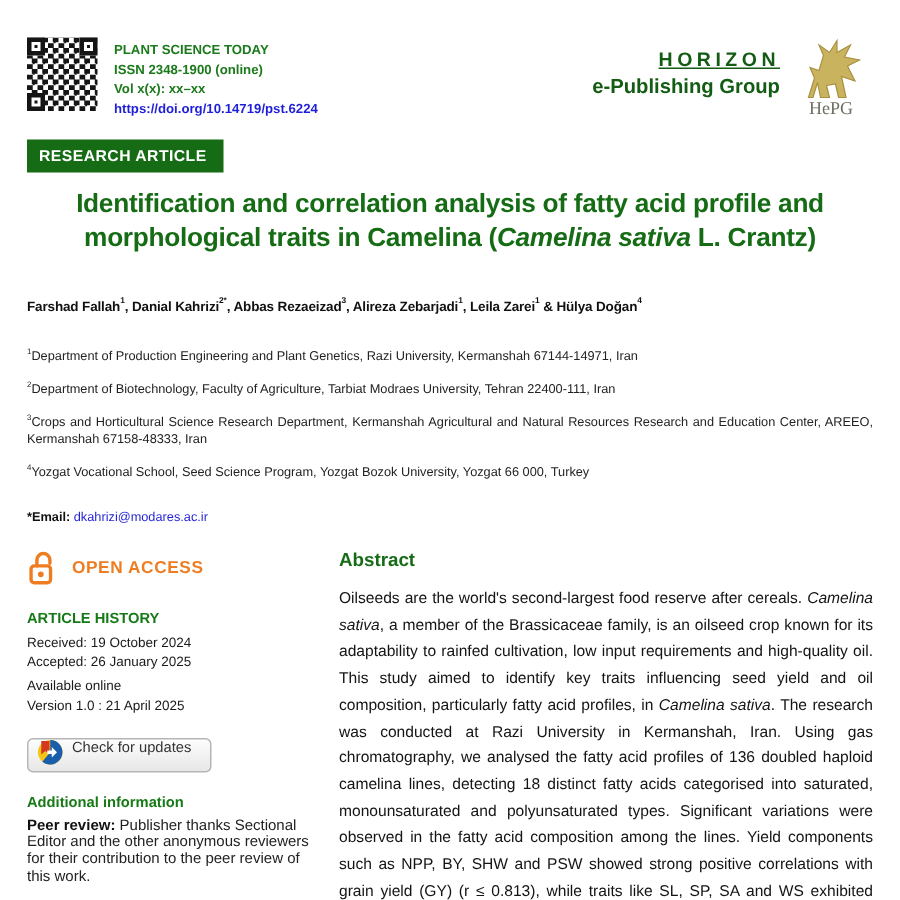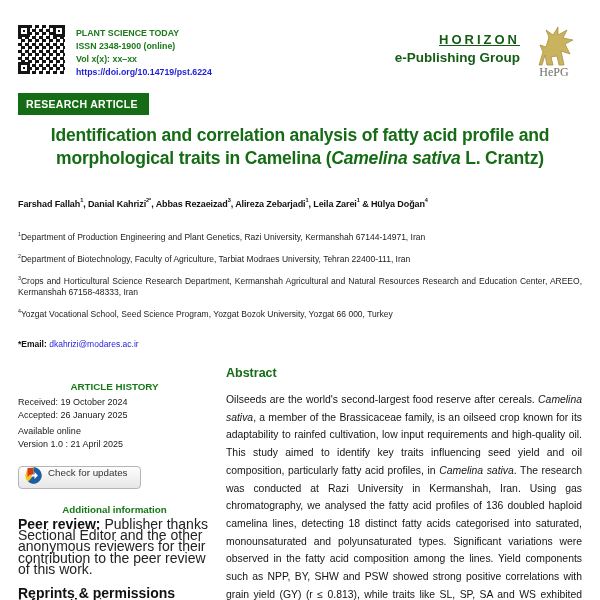--- a/index.html
+++ b/index.html
@@ -53,30 +53,30 @@
   .email a{color:#1f1fd8;text-decoration:none;}
 
   
   .cols{display:flex;margin-top:17px;}
   .lcol{width:193px;flex-shrink:0;}
   .rcol{flex:1;margin-left:15px;}
 
   
   .oa{display:flex;align-items:center;color:#ee7d22;font-weight:bold;font-size:11.5px;letter-spacing:.4px;}
   .oa svg{margin-right:9px;flex-shrink:0;}
-  .sec-h{color:#157a15;font-weight:bold;font-size:9.8px;margin:15px 0 4px 0;text-align:center;}
+  .sec-h{color:#157a15;font-weight:bold;font-size:9.8px;margin:15px 0 4px 0;}
   .hist{font-size:9px;line-height:12.5px;color:#1a1a1a;}
   .hist .gap{height:4px;}
   .cfu{
     margin-top:16px;display:inline-flex;cursor:pointer;
     background:linear-gradient(#fdfdfd,#e7e7e7);border:1px solid #b5b5b5;border-radius:4px;
     padding:0 12px 4px 6px;font-size:9.8px;color:#333;
   }
   .cfu svg{margin-right:6px;}
-  .para{font-size:14px;line-height:11.2px;color:#222;margin:3px 0 0 0;text-align:left;}
+  .para{font-size:10px;line-height:11.2px;color:#222;margin:3px 0 0 0;text-align:left;}
   .para b{color:#111;}
   .reprints{margin-top:13px;}
 
   
   .abs-h{color:#156c15;font-weight:bold;font-size:12.5px;margin:0 0 11px 0;}
   .abs{
     font-size:10.4px;line-height:17.7px;text-align:justify;color:#141414;margin:0;
   }
   .abs .it{font-style:italic;}
 </style>
@@ -128,20 +128,28 @@
   </div>
 
   
   <div class="email"><span class="lbl">*Email: </span><a href="#">dkahrizi@modares.ac.ir</a></div>
 
   
   <div class="cols">
 
     <div class="lcol">
 
+      <div class="oa">
+        <svg width="21" height="26" viewBox="0 0 24 30">
+          <path d="M7.5,13 L7.5,8.5 A5,5 0 0 1 17.5,8.5 L17.5,11" fill="none" stroke="#ee7d22" stroke-width="2.6" stroke-linecap="round"></path>
+          <rect x="3" y="13" width="15" height="13" rx="2.5" fill="none" stroke="#ee7d22" stroke-width="2.6"></rect>
+          <circle cx="10.5" cy="19.5" r="2.2" fill="#ee7d22"></circle>
+        </svg>
+        <span>OPEN ACCESS</span>
+      </div>
 
       <div class="sec-h">ARTICLE HISTORY</div>
       <div class="hist">
         <div>Received: 19 October 2024</div>
         <div>Accepted: 26 January 2025</div>
         <div class="gap"></div>
         <div>Available online</div>
         <div>Version 1.0 : 21 April 2025</div>
       </div>
 

